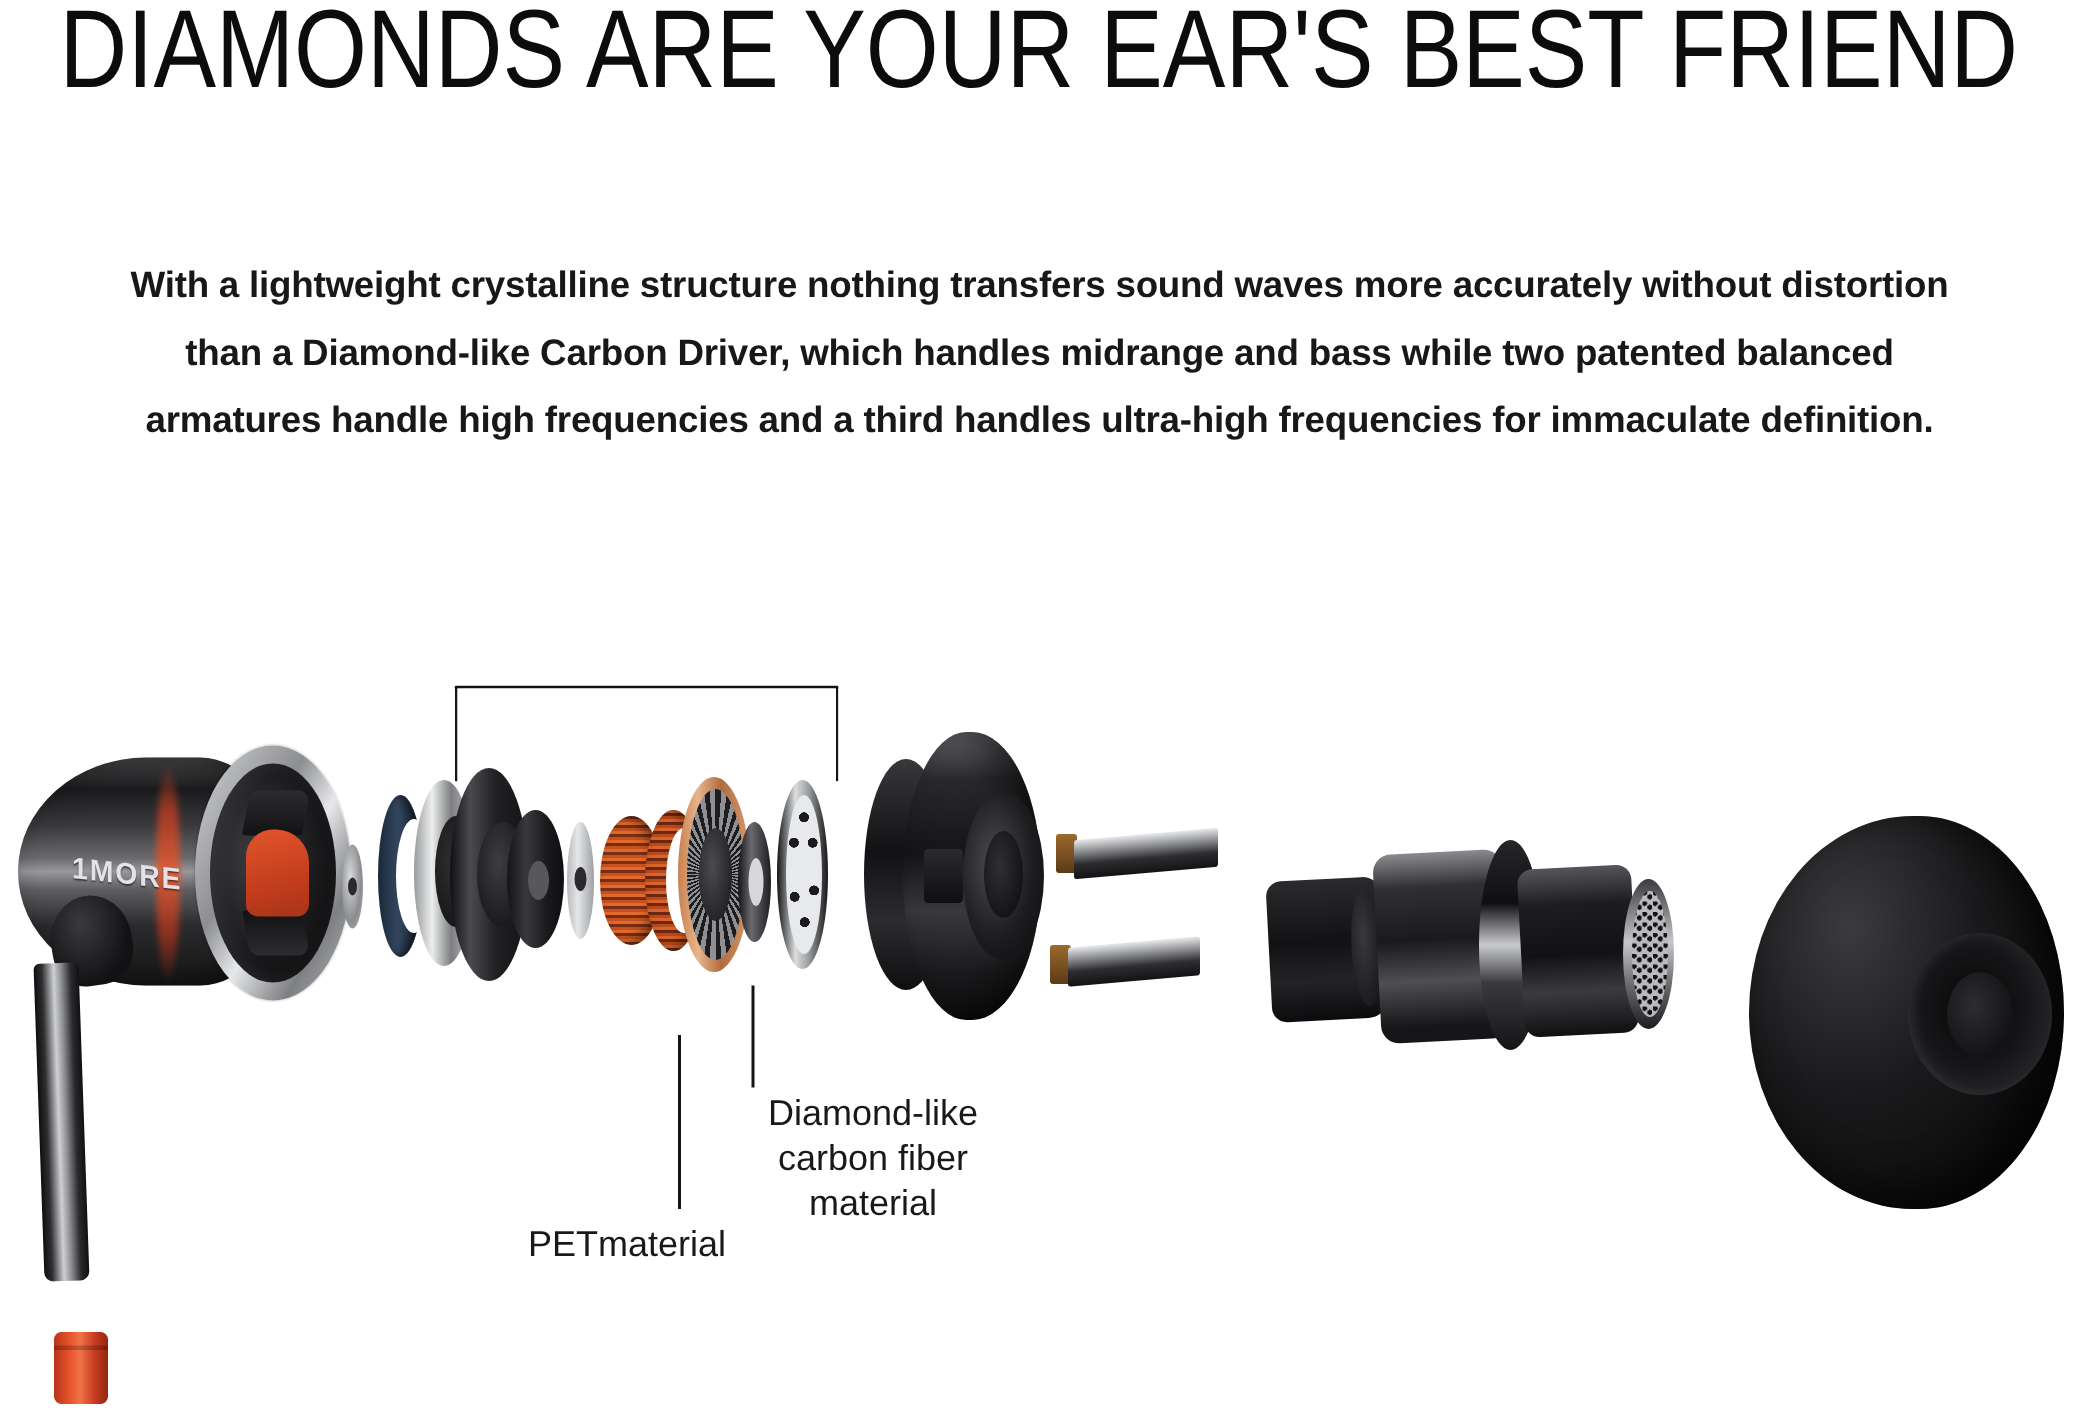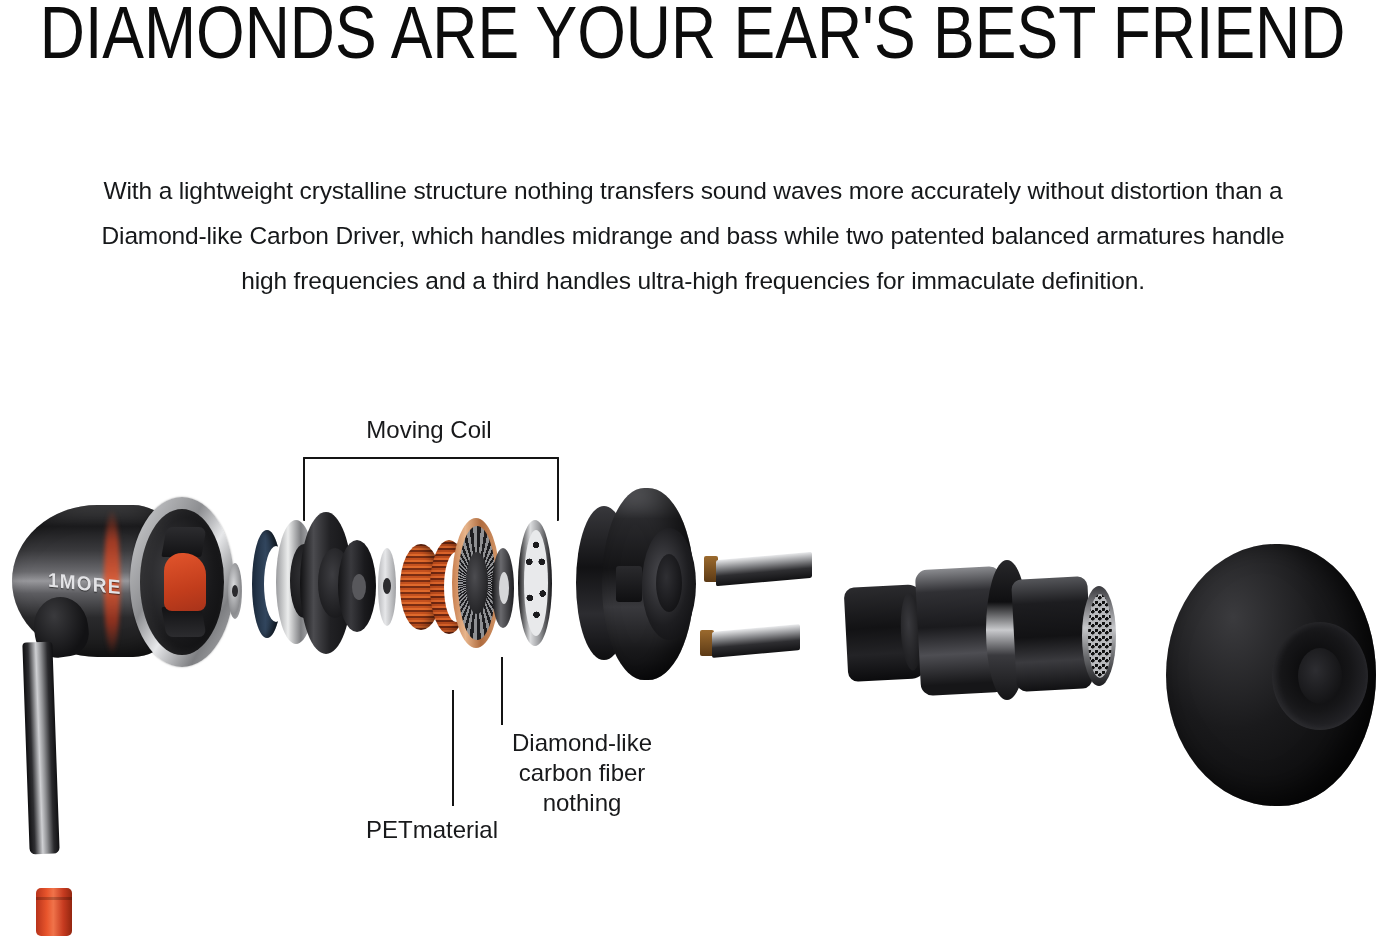--- a/index.html
+++ b/index.html
@@ -15,21 +15,21 @@
     font-size:74px;font-weight:400;letter-spacing:0px;color:#0c0c0c;
     white-space:nowrap;transform:scaleX(.845);transform-origin:center center;
     line-height:78px;
   }
 
   #intro{
     position:absolute;left:78px;top:168px;width:1230px;
     text-align:center;font-size:24.5px;line-height:45px;color:#16181a;
     font-weight:400;letter-spacing:-.15px;
   }
-  #intro p{margin:0;}
+  #intro p{margin:0;font-weight:bold;}
 
   
   #stage{position:absolute;left:0;top:0;width:1386px;height:948px;}
 
   .lbl{position:absolute;font-size:24px;line-height:29px;color:#18191b;
        font-weight:400;white-space:pre-line;}
 
   
   #mc-bracket{position:absolute;left:303px;top:457px;width:252px;height:62px;
      border:2.2px solid #141414;border-bottom:none;border-radius:1px;}
@@ -317,25 +317,24 @@
   <div class="part" id="noz2"></div>
   <div class="part" id="mesh-rim"></div>
   <div class="part" id="mesh"></div>
 
   <div class="part" id="tip">
     <div id="tip-hole">
         <i></i>
       </div>
   </div>
 
-  <div class="lbl" id="mc-label">Moving Coil</div>
   <div id="mc-bracket"></div>
 
   <div class="leader" style="left:452px;top:690px;height:116px;"></div>
-  <div class="lbl" style="left:332px;top:815px;width:200px;text-align:center;">PETmaterial</div>
+  <div class="lbl" style="left:352px;top:815px;width:200px;text-align:left;">PETmaterial</div>
 
   <div class="leader" style="left:501px;top:657px;height:68px;"></div>
   <div class="lbl" style="left:494px;top:728px;width:176px;text-align:center;line-height:30px;">Diamond-like
 carbon fiber
-nothing</div>
+material</div>
 
 
 </div>
 
 </body></html>

